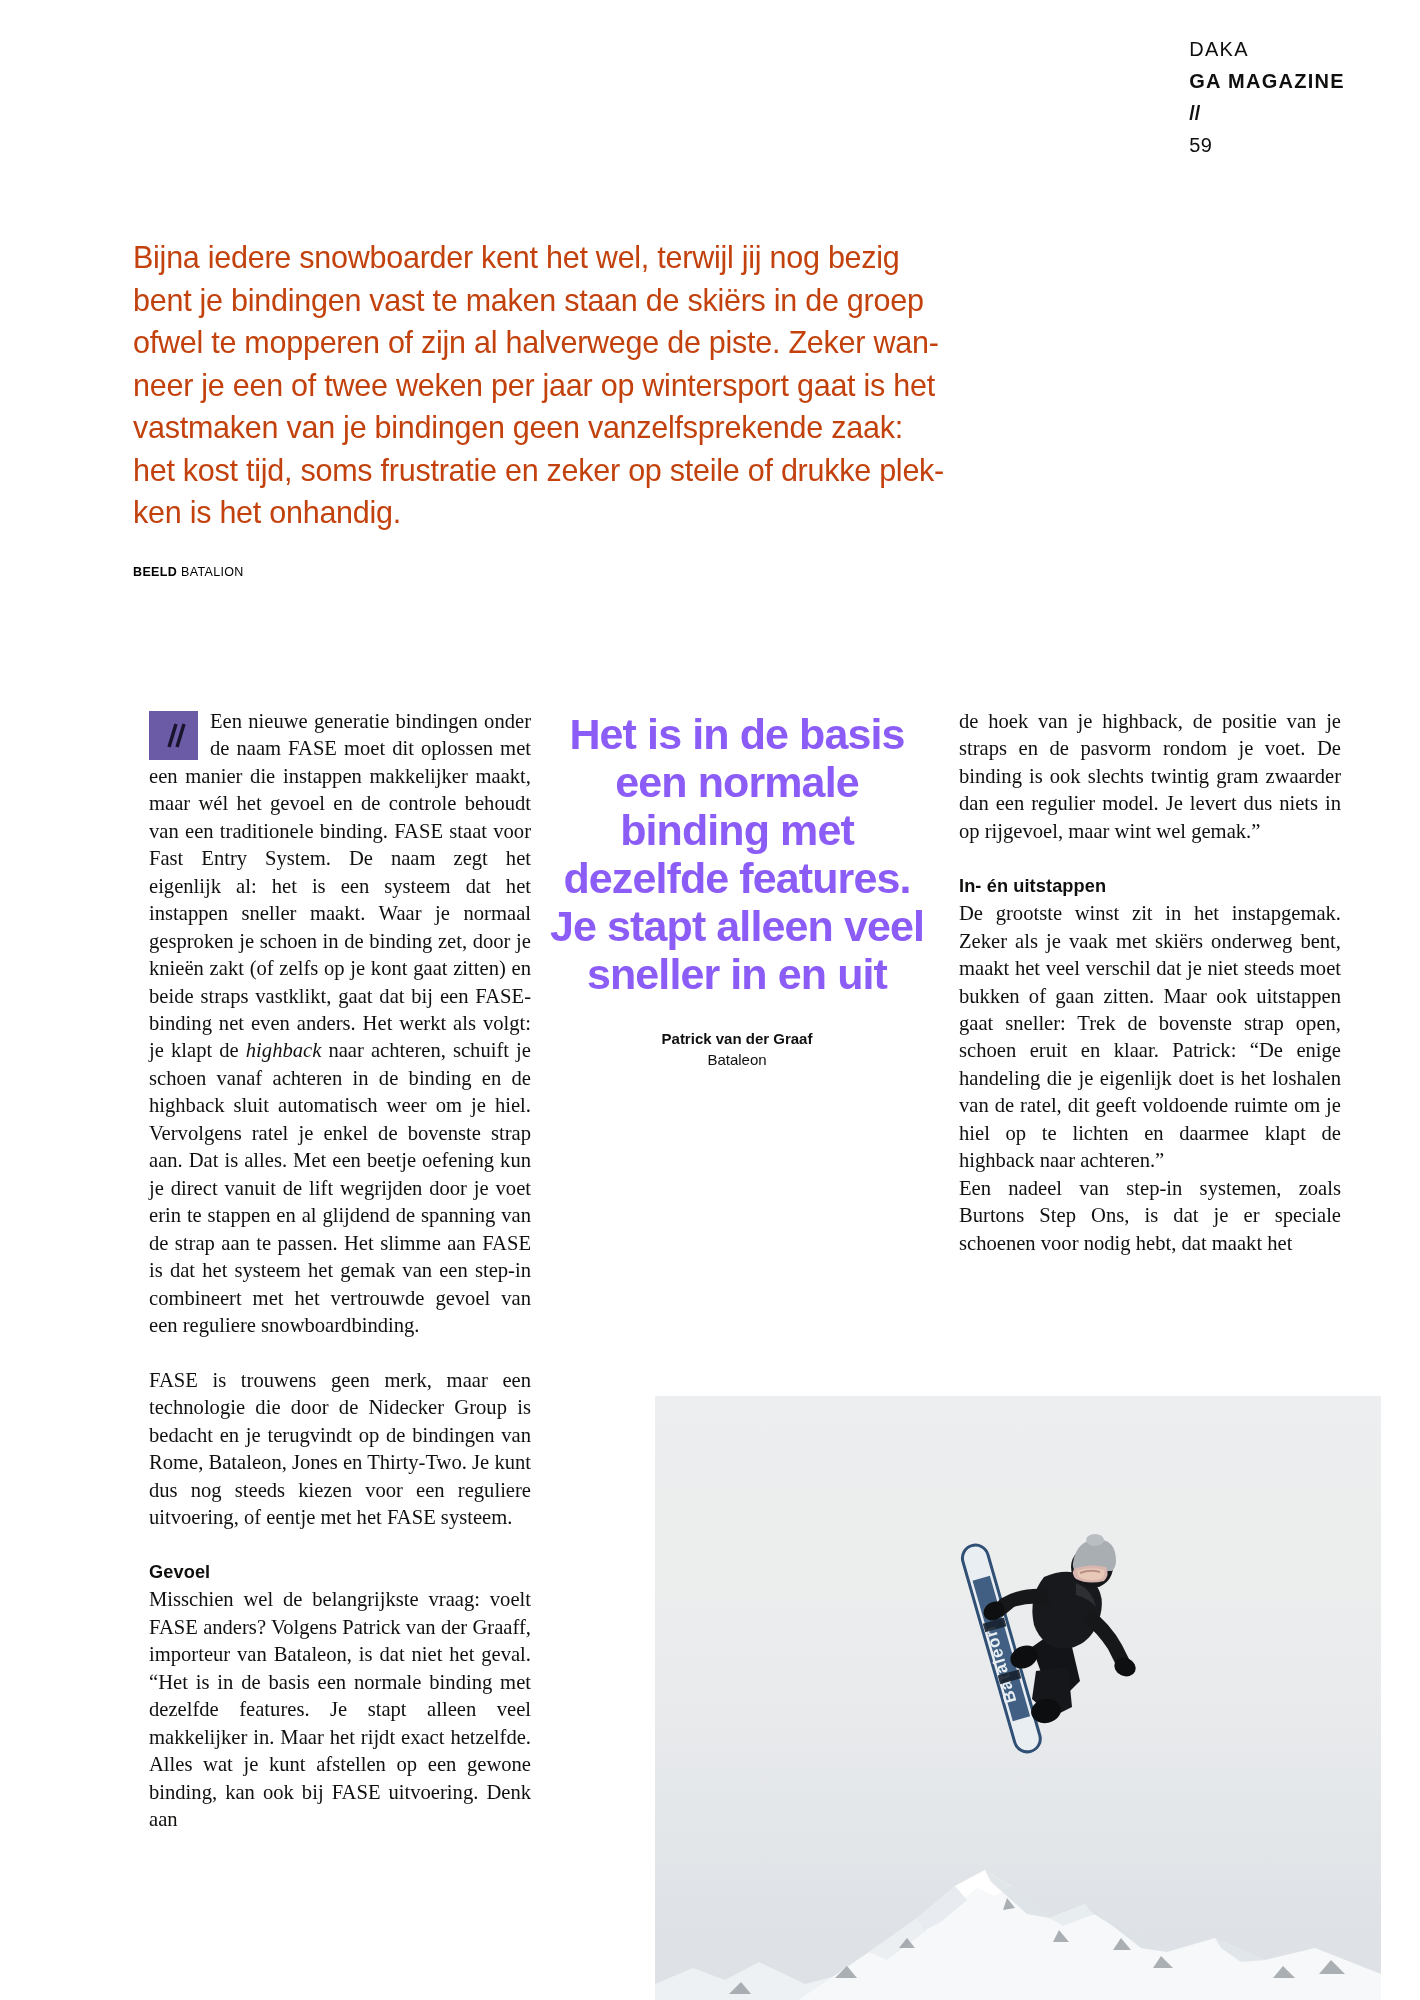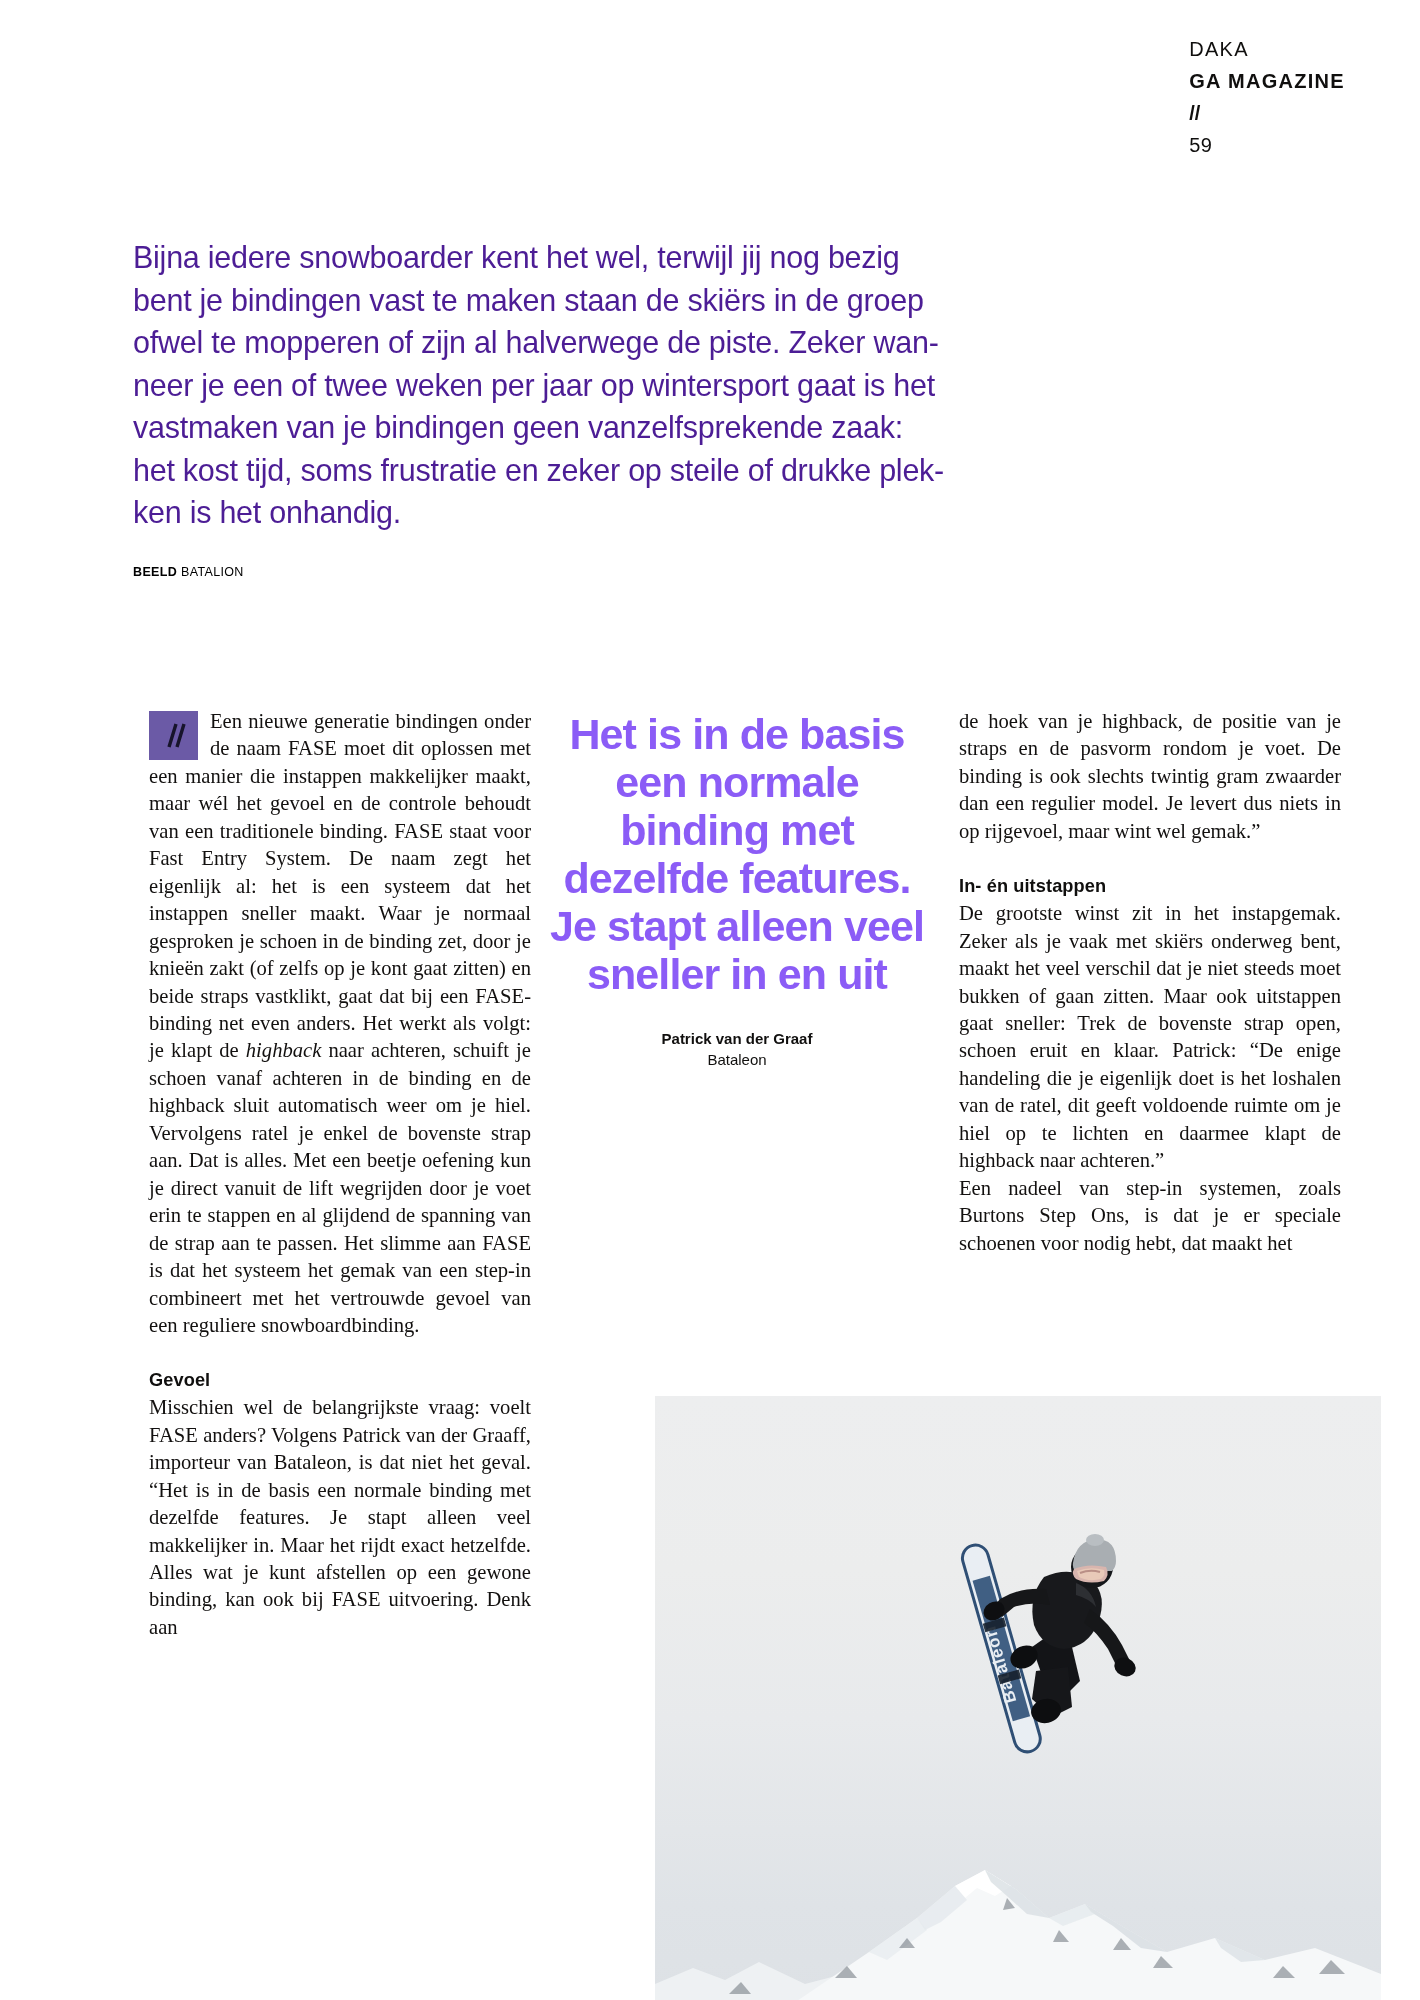--- a/index.html
+++ b/index.html
@@ -40,21 +40,21 @@
     left: 133px;
     top: 236px;
     width: 900px;
   }
   .intro-text {
     font-family: "Liberation Sans", sans-serif;
     font-weight: 400;
     font-size: 30.5px;
     line-height: 42.5px;
     letter-spacing: -0.25px;
-    color: #4c1d95;
+    color: #c2410c;
     margin: 0;
     white-space: pre-line;
   }
   .credit {
     margin-top: 31px;
     font-family: "Liberation Sans", sans-serif;
     font-size: 12.5px;
     letter-spacing: 0.35px;
     color: #000000;
   }
@@ -204,20 +204,21 @@
 
   <div class="col col-1">
     <p class="body-p">
       <span class="dropcap">
         <svg width="49" height="49" viewBox="0 0 49 49" aria-hidden="true">
           <rect x="0" y="0" width="49" height="49" fill="#6b5aa6"></rect>
           <path d="M20 36 L27 13 M28 36 L35 13" stroke="#17142b" stroke-width="3.4" stroke-linecap="butt"></path>
         </svg>
       </span><span>Een nieuwe generatie bindingen onder de naam FASE moet dit oplossen met een manier die instappen makkelijker maakt, maar wél het gevoel en de controle behoudt van een traditionele binding. FASE staat voor Fast Entry System. De naam zegt het eigenlijk al: het is een systeem dat het instappen sneller maakt. Waar je normaal gesproken je schoen in de binding zet, door je knieën zakt (of zelfs op je kont gaat zitten) en beide straps vastklikt, gaat dat bij een FASE-binding net even anders. Het werkt als volgt: je klapt de </span><i>highback</i><span> naar achteren, schuift je schoen vanaf achteren in de binding en de highback sluit automatisch weer om je hiel. Vervolgens ratel je enkel de bovenste strap aan. Dat is alles. Met een beetje oefening kun je direct vanuit de lift wegrijden door je voet erin te stappen en al glijdend de spanning van de strap aan te passen. Het slimme aan FASE is dat het systeem het gemak van een step-in combineert met het vertrouwde gevoel van een reguliere snowboardbinding.</span>
     </p>
+    <p class="body-p">FASE is trouwens geen merk, maar een technologie die door de Nidecker Group is bedacht en je terugvindt op de bindingen van Rome, Bataleon, Jones en Thirty-Two. Je kunt dus nog steeds kiezen voor een reguliere uitvoering, of eentje met het FASE systeem.</p>
     <p class="subhead spaced">Gevoel</p>
     <p class="body-p">Misschien wel de belangrijkste vraag: voelt FASE anders? Volgens Patrick van der Graaff, importeur van Bataleon, is dat niet het geval. “Het is in de basis een normale binding met dezelfde features. Je stapt alleen veel makkelijker in. Maar het rijdt exact hetzelfde. Alles wat je kunt afstellen op een gewone binding, kan ook bij FASE uitvoering. Denk aan</p>
   </div>
 
   <div class="col col-2">
     <div class="pullquote">
       <p class="pq-text">Het is in de basis een normale binding met dezelfde features. Je stapt alleen veel sneller in en uit</p>
       <div class="pq-attrib">
         <span class="pq-name">Patrick van der Graaf</span>
         <span class="pq-org">Bataleon</span>

